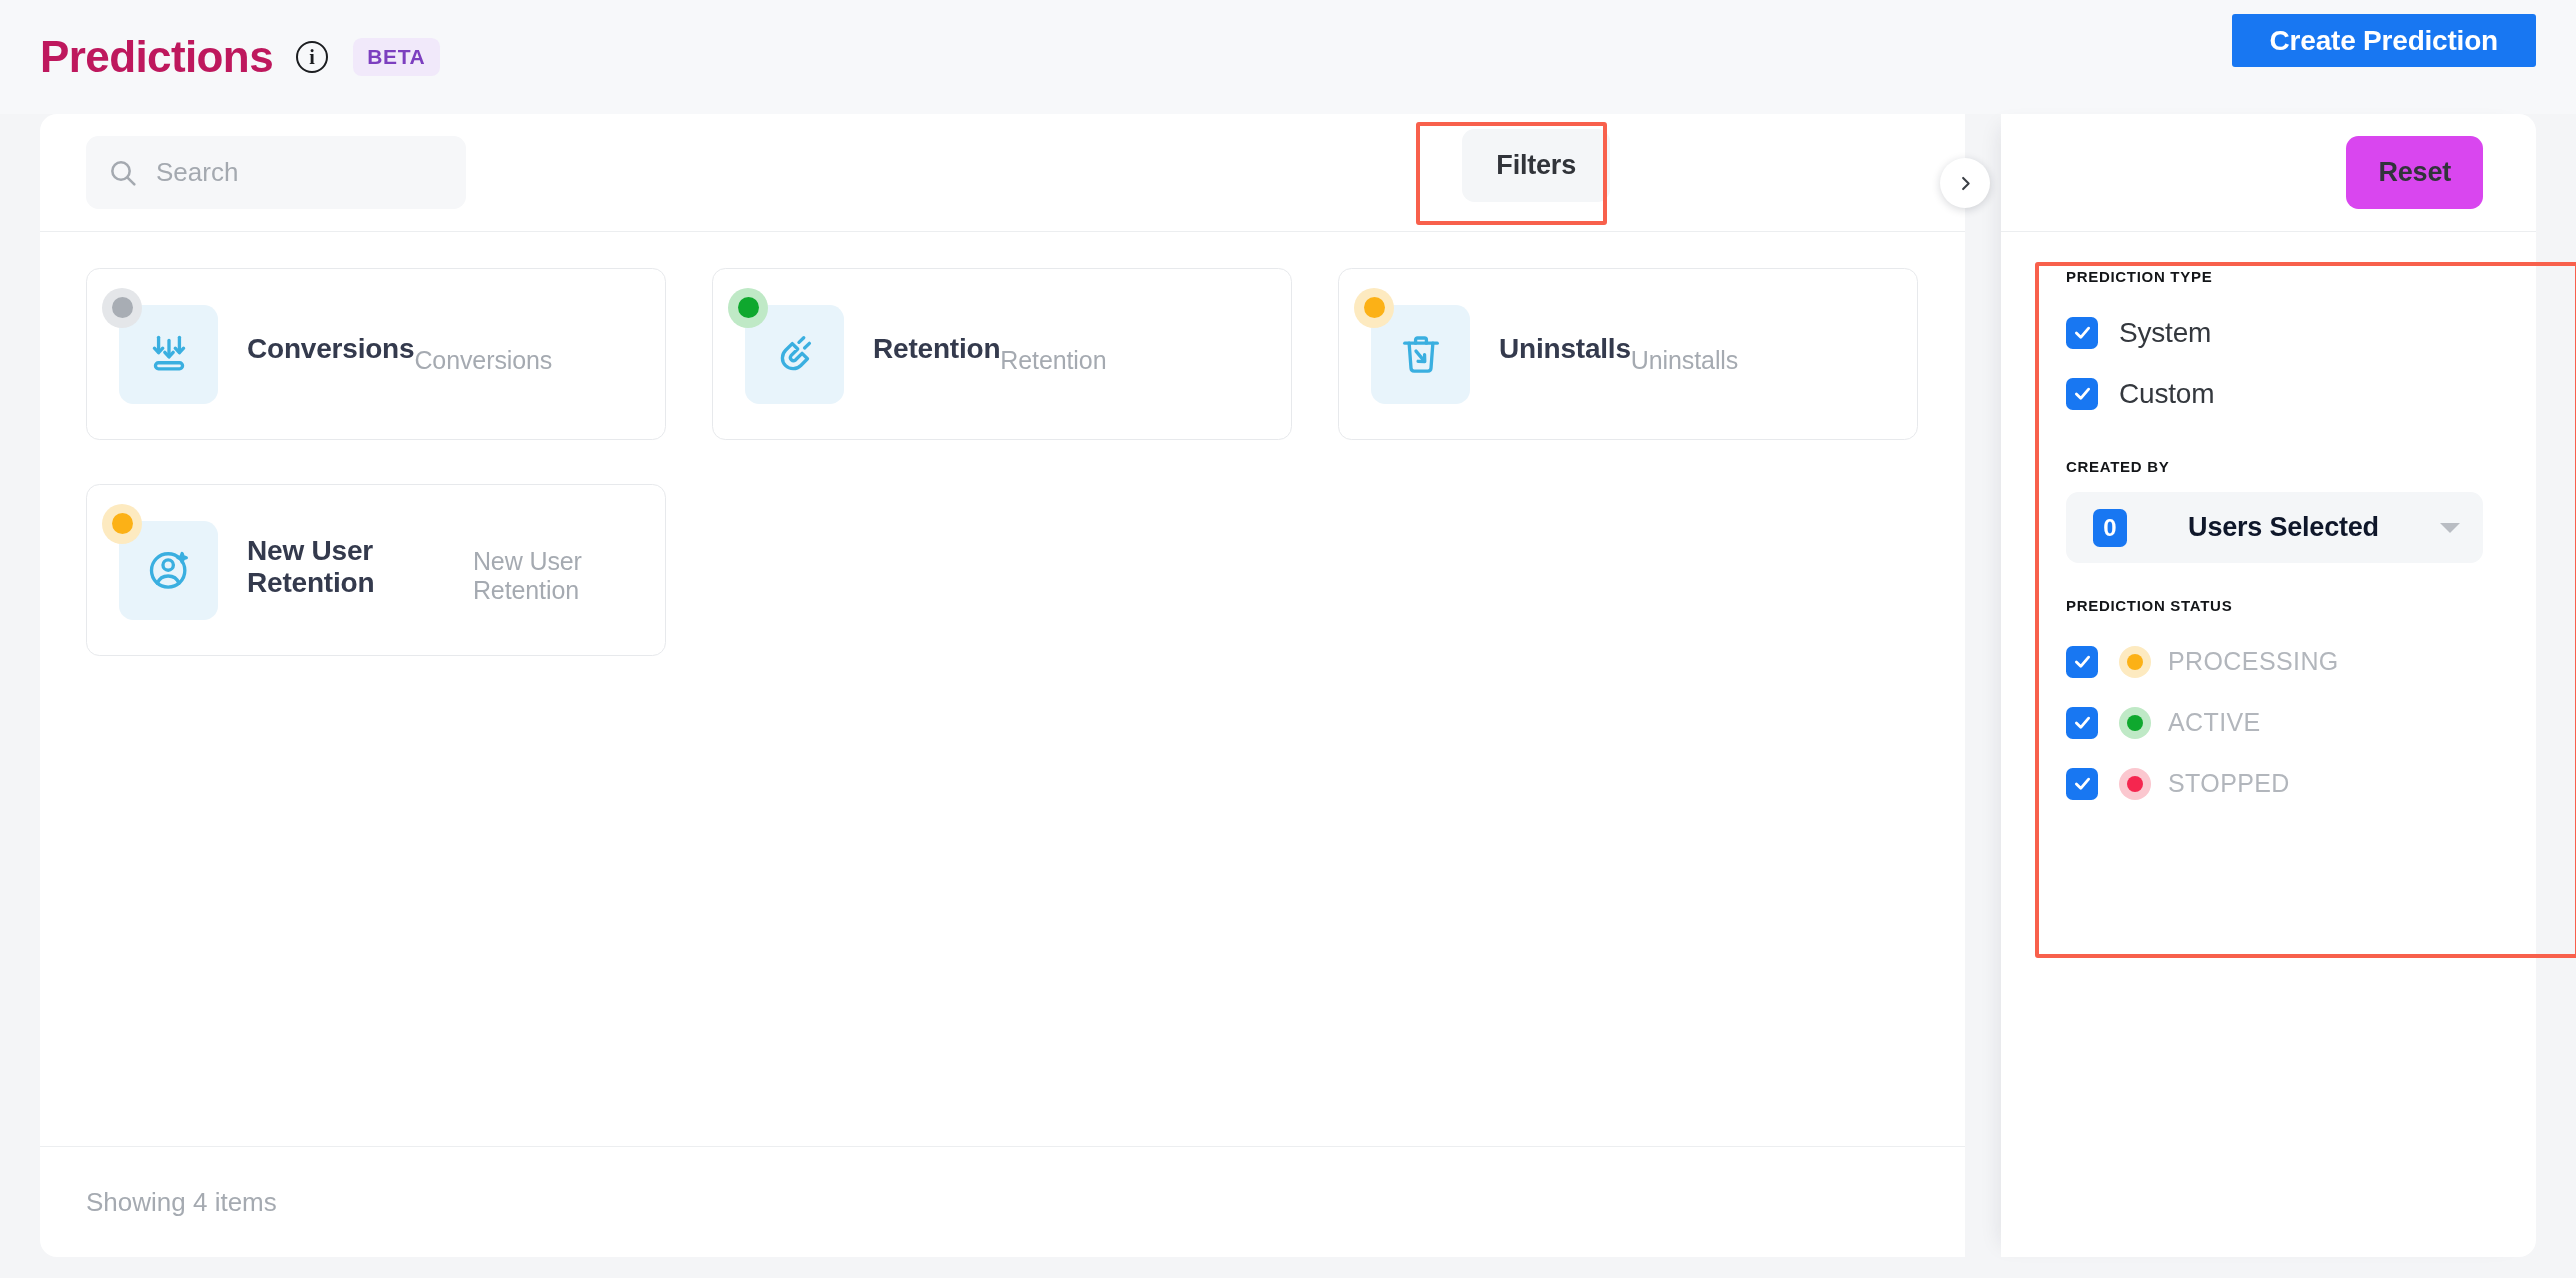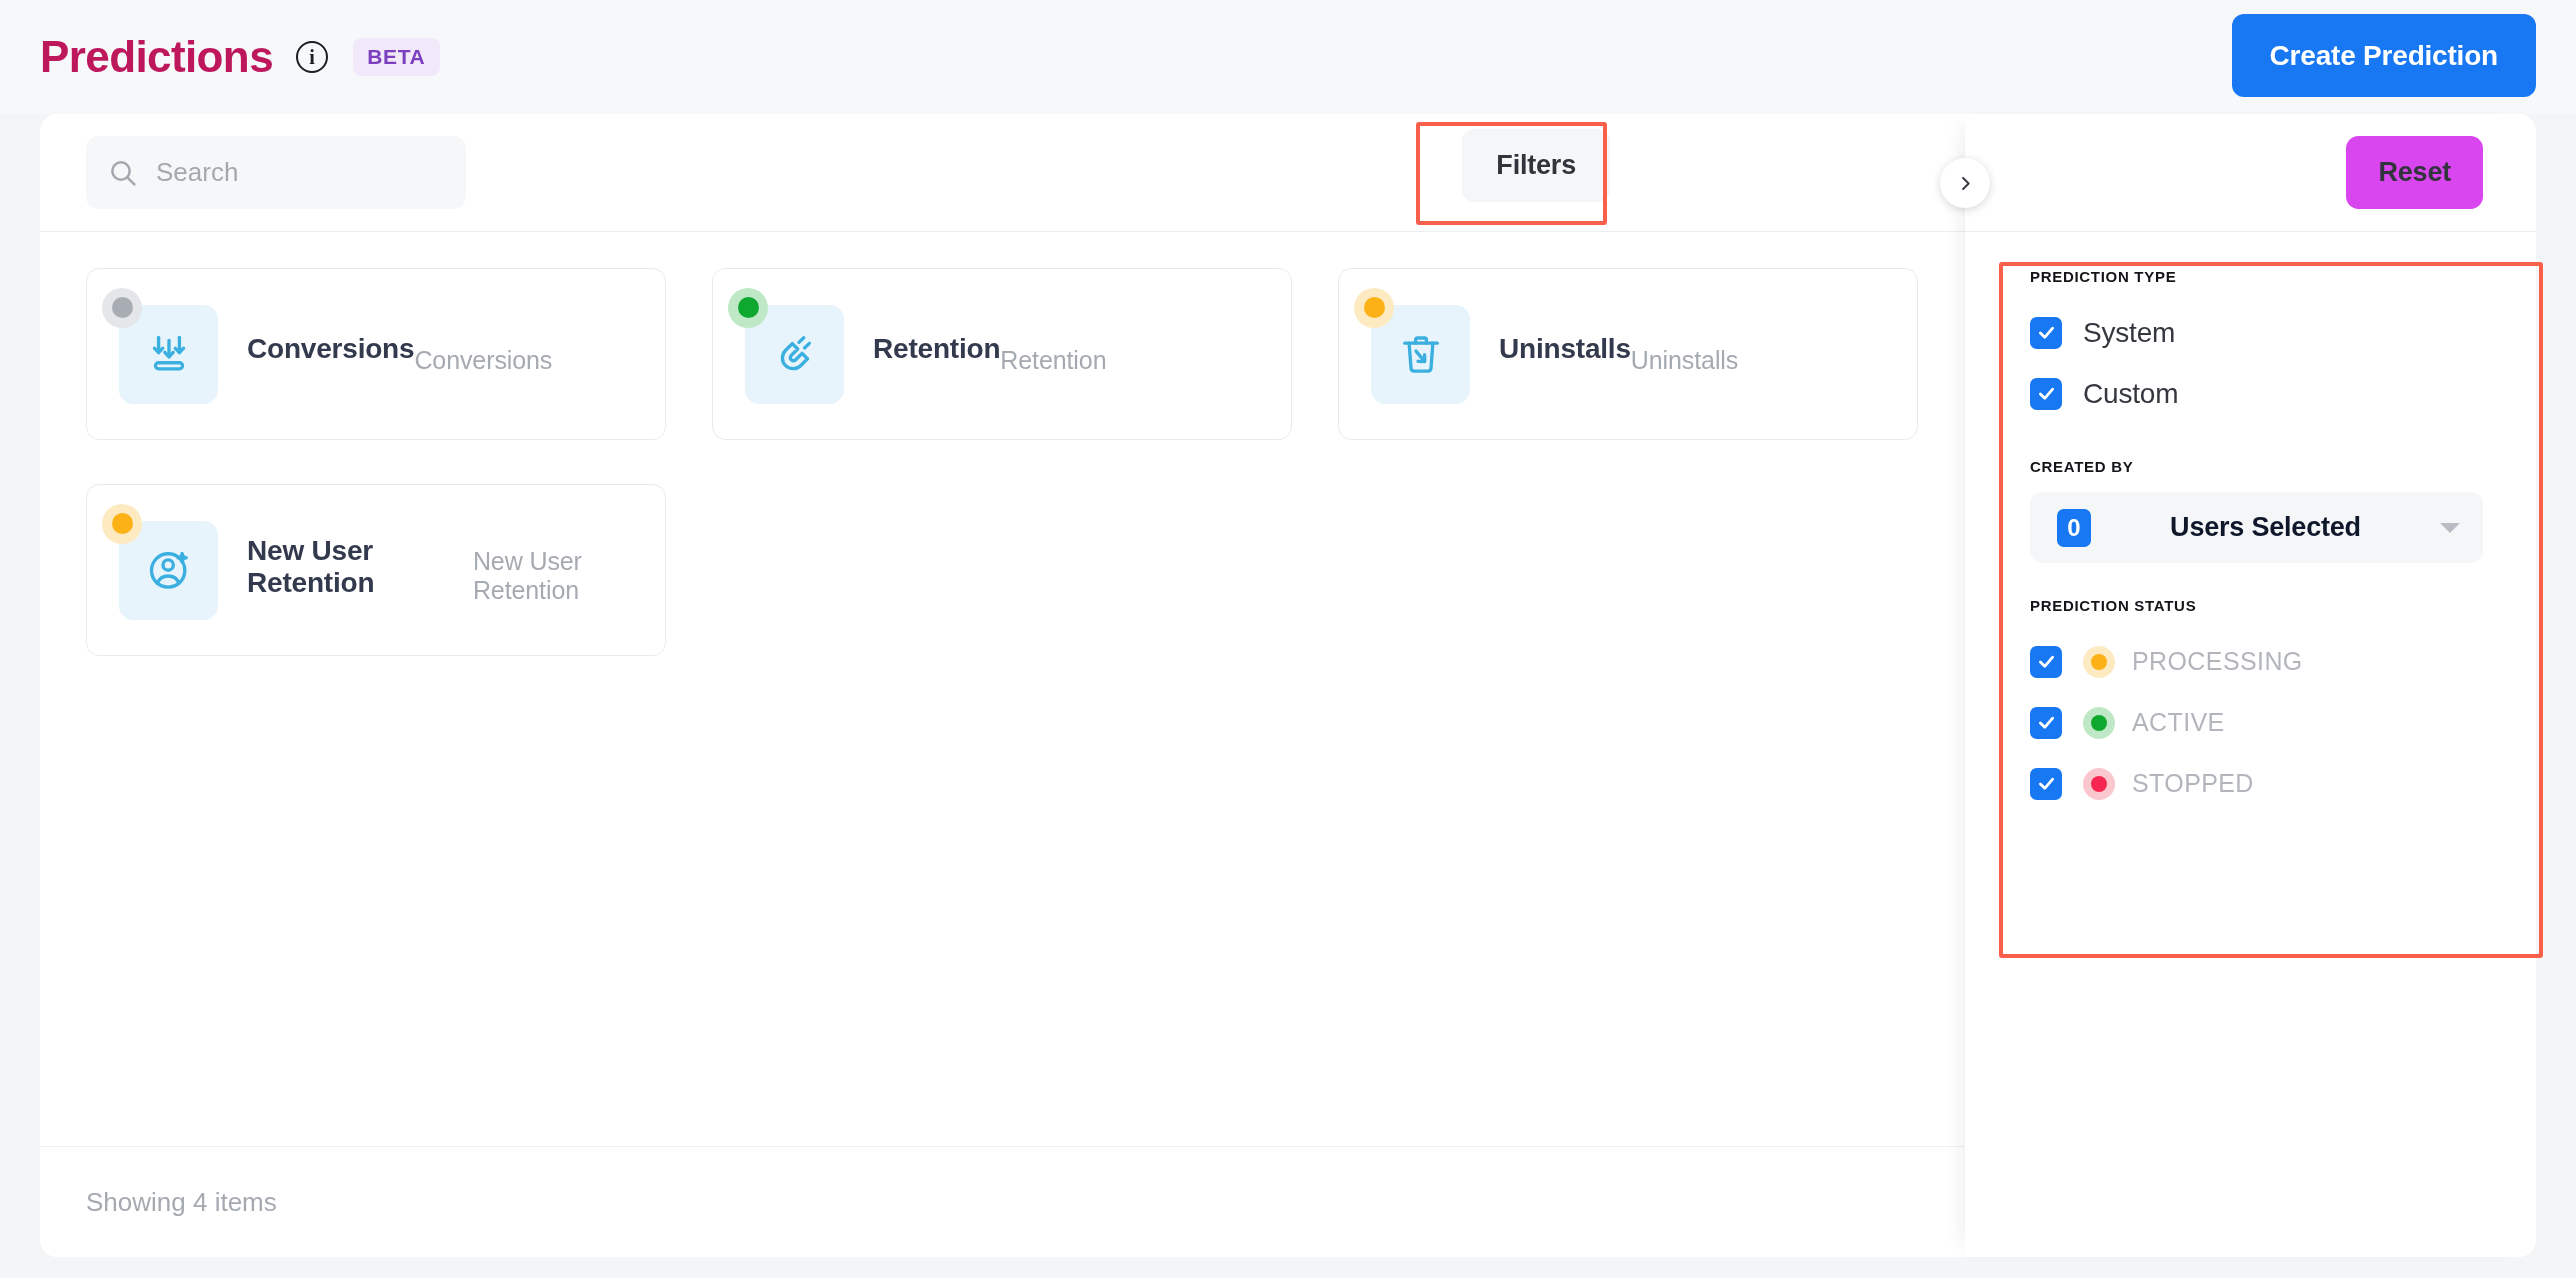--- a/index.html
+++ b/index.html
@@ -27,32 +27,33 @@
     display: flex; align-items: center; justify-content: center;
     font-size: 20px; font-weight: 700; font-family: "Liberation Serif", serif;
   }
   .beta-badge {
     margin-left: 25px; padding: 6.7px 14.3px 7.6px; border-radius: 8.6px;
     background: #f1e9fa; color: #7c3fbf;
     font-size: 21px; font-weight: 700; letter-spacing: 0.6px;
   }
   .create-btn {
     position: absolute; right: 40px; top: 14.3px;
-    height: 83px; padding: 0 38px; border: none; border-radius: 12px;
+    height: 53px; padding: 0 38px; border: none; border-radius: 3px;
     background: #1877f2; color: #ffffff;
     font-family: "Liberation Sans", sans-serif;
     font-size: 28px; font-weight: 700; letter-spacing: -0.2px;
     cursor: pointer;
   }
 
   
   .shell {
     position: absolute; left: 40px; top: 114px;
     width: 2496px; height: 1143px;
     display: flex;
+    gap: 36px;
   }
 
   
   .list-panel {
     width: 1925px; height: 1143px;
     background: #ffffff;
     border-top-left-radius: 17px;
     border-bottom-left-radius: 17px;
     display: flex; flex-direction: column;
     position: relative;

